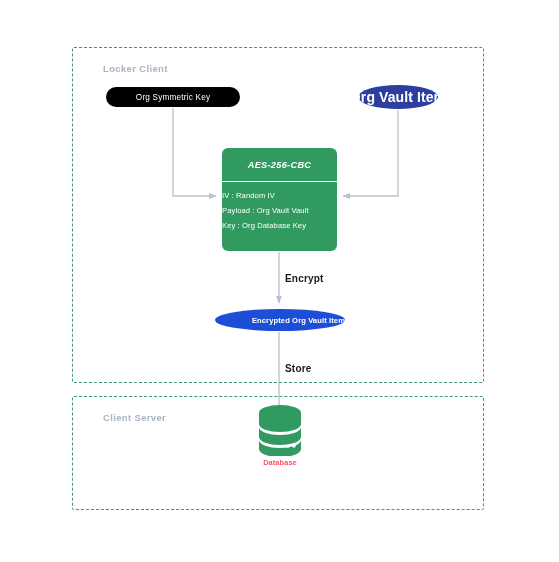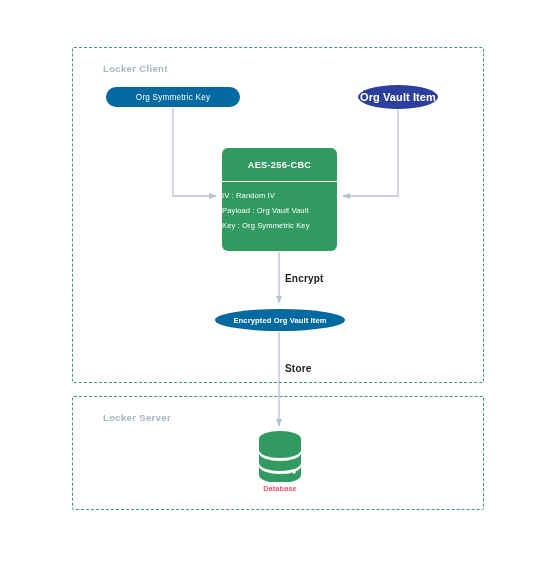--- a/index.html
+++ b/index.html
@@ -63,21 +63,21 @@
     margin-left: 24px;
   }
 
   
   #node-org-symmetric-key {
     position: absolute;
     left: 106px;
     top: 87px;
     width: 134px;
     height: 20px;
-    background: #0369a1;
+    background: #000000;
     border-radius: 10px;
     display: flex;
     align-items: center;
     justify-content: center;
     box-sizing: border-box;
   }
   #node-org-symmetric-key .node-text {
     font-size: 8.2px;
     color: #ffffff;
     letter-spacing: 0.2px;
@@ -92,21 +92,21 @@
     width: 80px;
     height: 24px;
     background: #2c3f9e;
     border-radius: 50%;
     display: flex;
     align-items: center;
     justify-content: center;
     box-sizing: border-box;
   }
   #node-org-vault-item .node-text {
-    font-size: 11px;
+    font-size: 14px;
     font-weight: 700;
     color: #ffffff;
     letter-spacing: 0.1px;
     white-space: nowrap;
   }
 
   
   #node-aes {
     position: absolute;
     left: 222px;
@@ -124,20 +124,21 @@
     align-items: center;
     justify-content: center;
     border-bottom: 1.4px solid #ffffff;
     box-sizing: border-box;
   }
   #aes-header .node-text {
     font-size: 9.2px;
     font-weight: 700;
     color: #ffffff;
     letter-spacing: 0.3px;
+    font-style: italic;
   }
   #aes-body {
     padding-top: 8px;
     display: flex;
     flex-direction: column;
     align-items: flex-start;
     gap: 3px;
   }
   #aes-body .aes-line {
     font-size: 7.6px;
@@ -147,25 +148,25 @@
     line-height: 12px;
   }
 
   
   #node-encrypted-item {
     position: absolute;
     left: 215px;
     top: 309px;
     width: 130px;
     height: 22px;
-    background: #0369a1;
+    background: #1d4ed8;
     border-radius: 50%;
     display: flex;
     align-items: center;
-    justify-content: center;
+    justify-content: flex-end;
     box-sizing: border-box;
   }
   #node-encrypted-item .node-text {
     font-size: 7.6px;
     font-weight: 700;
     color: #ffffff;
     letter-spacing: 0.1px;
     white-space: nowrap;
   }
 
@@ -178,21 +179,21 @@
     letter-spacing: 0.2px;
     white-space: nowrap;
   }
   #label-encrypt { left: 285px; top: 273px; }
   #label-store   { left: 285px; top: 363px; }
 
   
   #node-database {
     position: absolute;
     left: 255px;
-    top: 430px;
+    top: 404px;
     width: 50px;
     height: 66px;
   }
   #db-caption {
     position: absolute;
     left: 0;
     top: 54px;
     width: 50px;
     text-align: center;
     font-size: 7.4px;
@@ -220,39 +221,39 @@
     <path d="M279,252 L279,303" fill="none" stroke="#b9c2cf" stroke-width="1.3" marker-end="url(#arrowhead)"></path>
 
     <path d="M279,332 L279,426" fill="none" stroke="#b9c2cf" stroke-width="1.3" marker-end="url(#arrowhead)"></path>
   </svg>
 
   <div class="zone" id="zone-client">
     <div class="zone-label">Locker Client</div>
   </div>
 
   <div class="zone" id="zone-server">
-    <div class="zone-label">Locker Server</div>
+    <div class="zone-label">Client Server</div>
   </div>
 
   <div id="node-org-symmetric-key">
     <span class="node-text">Org Symmetric Key</span>
   </div>
 
   <div id="node-org-vault-item">
     <span class="node-text">Org Vault Item</span>
   </div>
 
   <div id="node-aes">
     <div id="aes-header">
       <span class="node-text">AES-256-CBC</span>
     </div>
     <div id="aes-body">
       <div class="aes-line">IV : Random IV</div>
       <div class="aes-line">Payload : Org Vault Vault</div>
-      <div class="aes-line">Key : Org Symmetric Key</div>
+      <div class="aes-line">Key : Org Database Key</div>
     </div>
   </div>
 
   <div class="edge-label" id="label-encrypt">Encrypt</div>
 
   <div id="node-encrypted-item">
     <span class="node-text">Encrypted Org Vault Item</span>
   </div>
 
   <div class="edge-label" id="label-store">Store</div>

